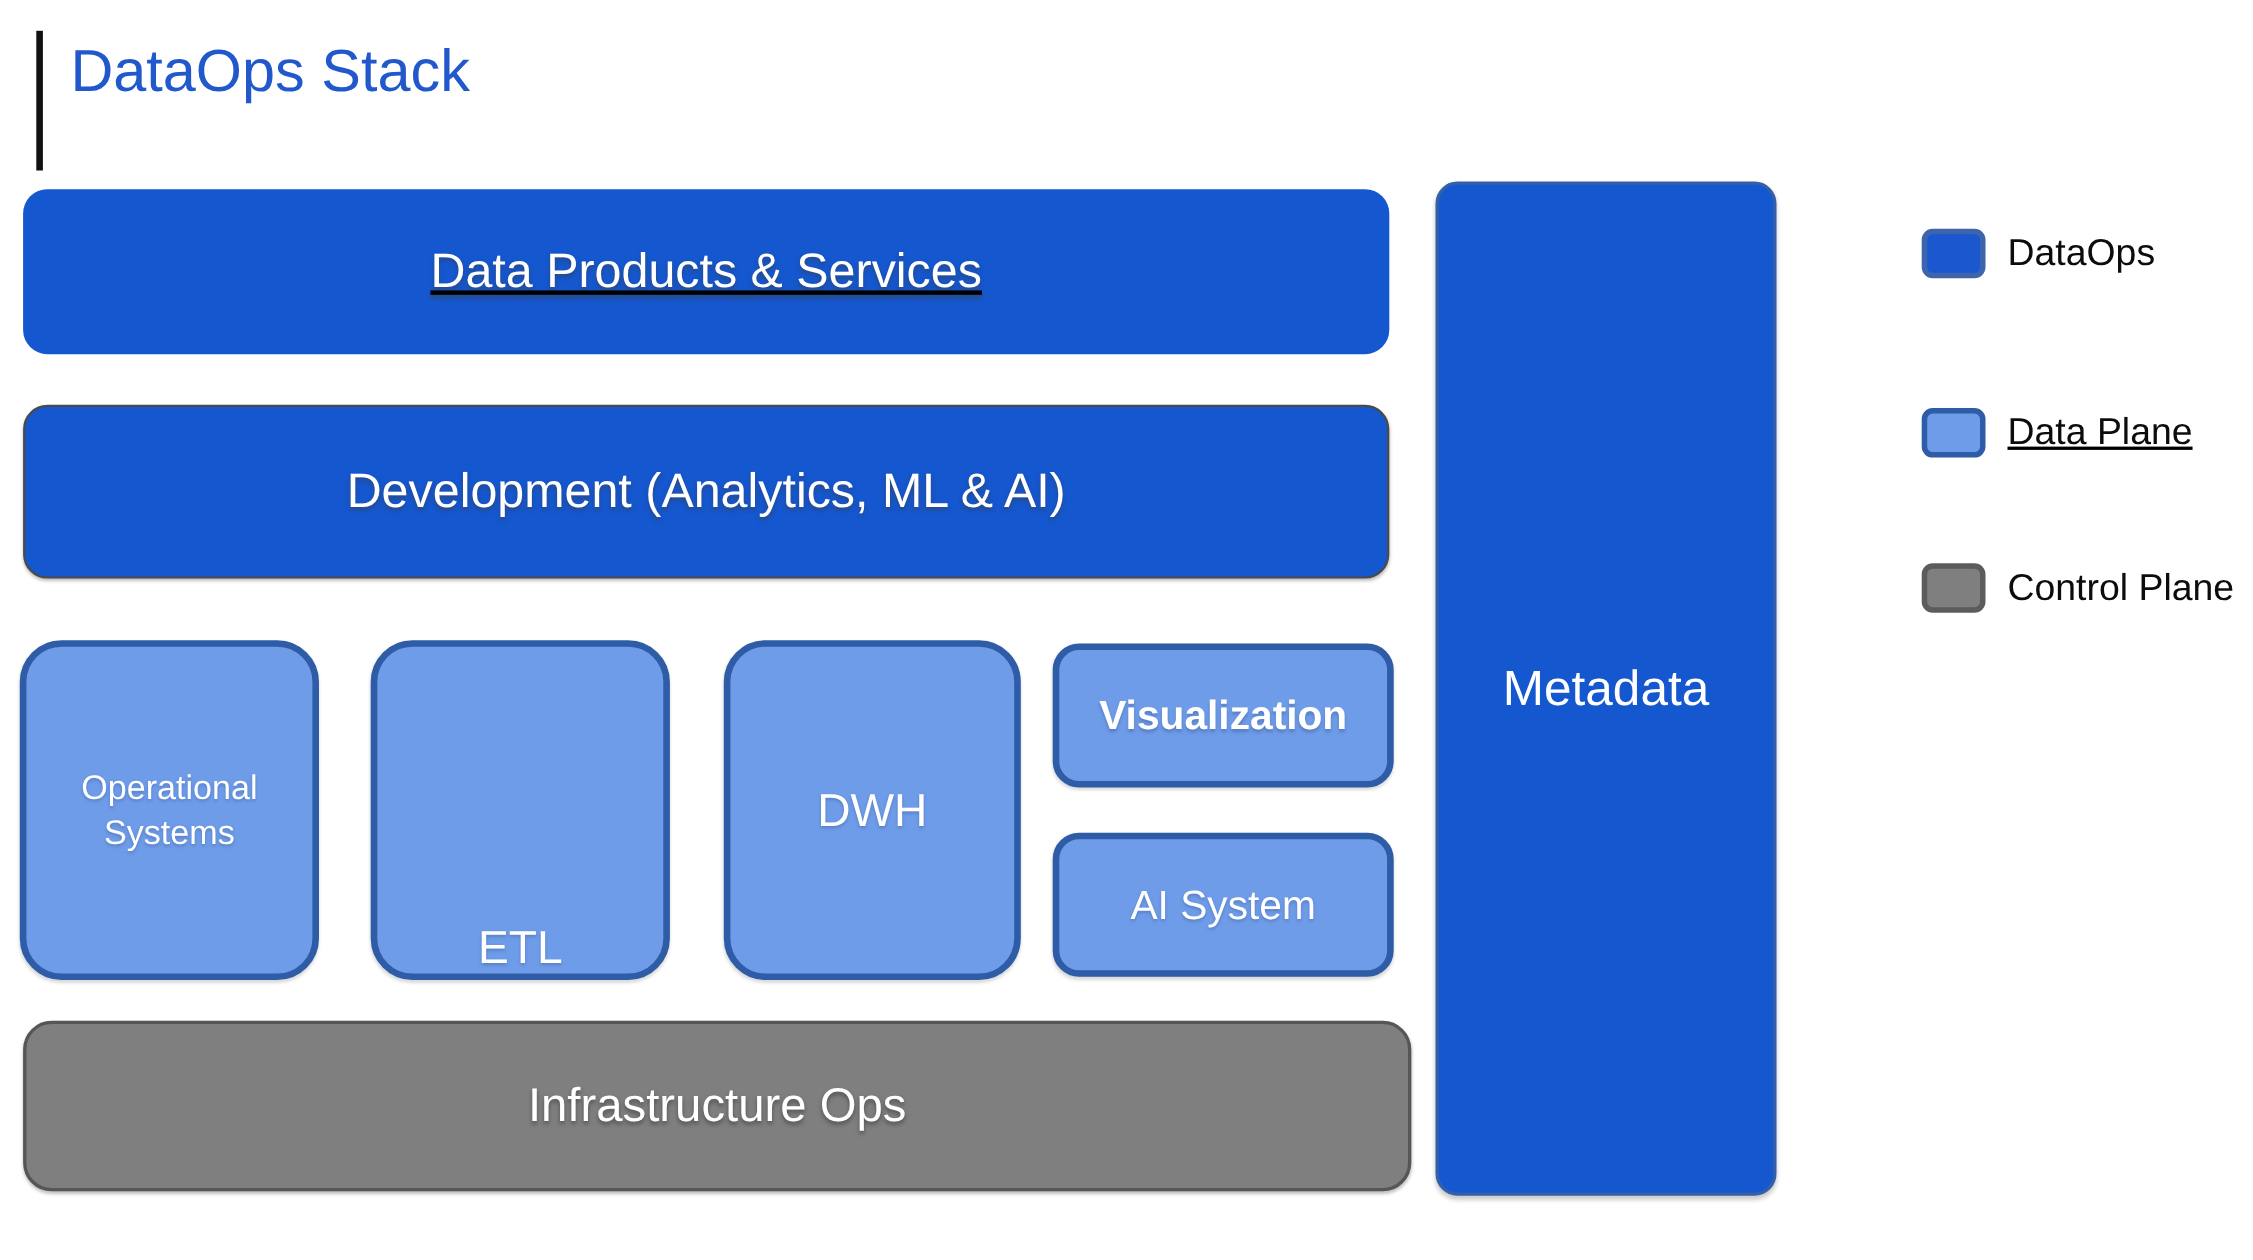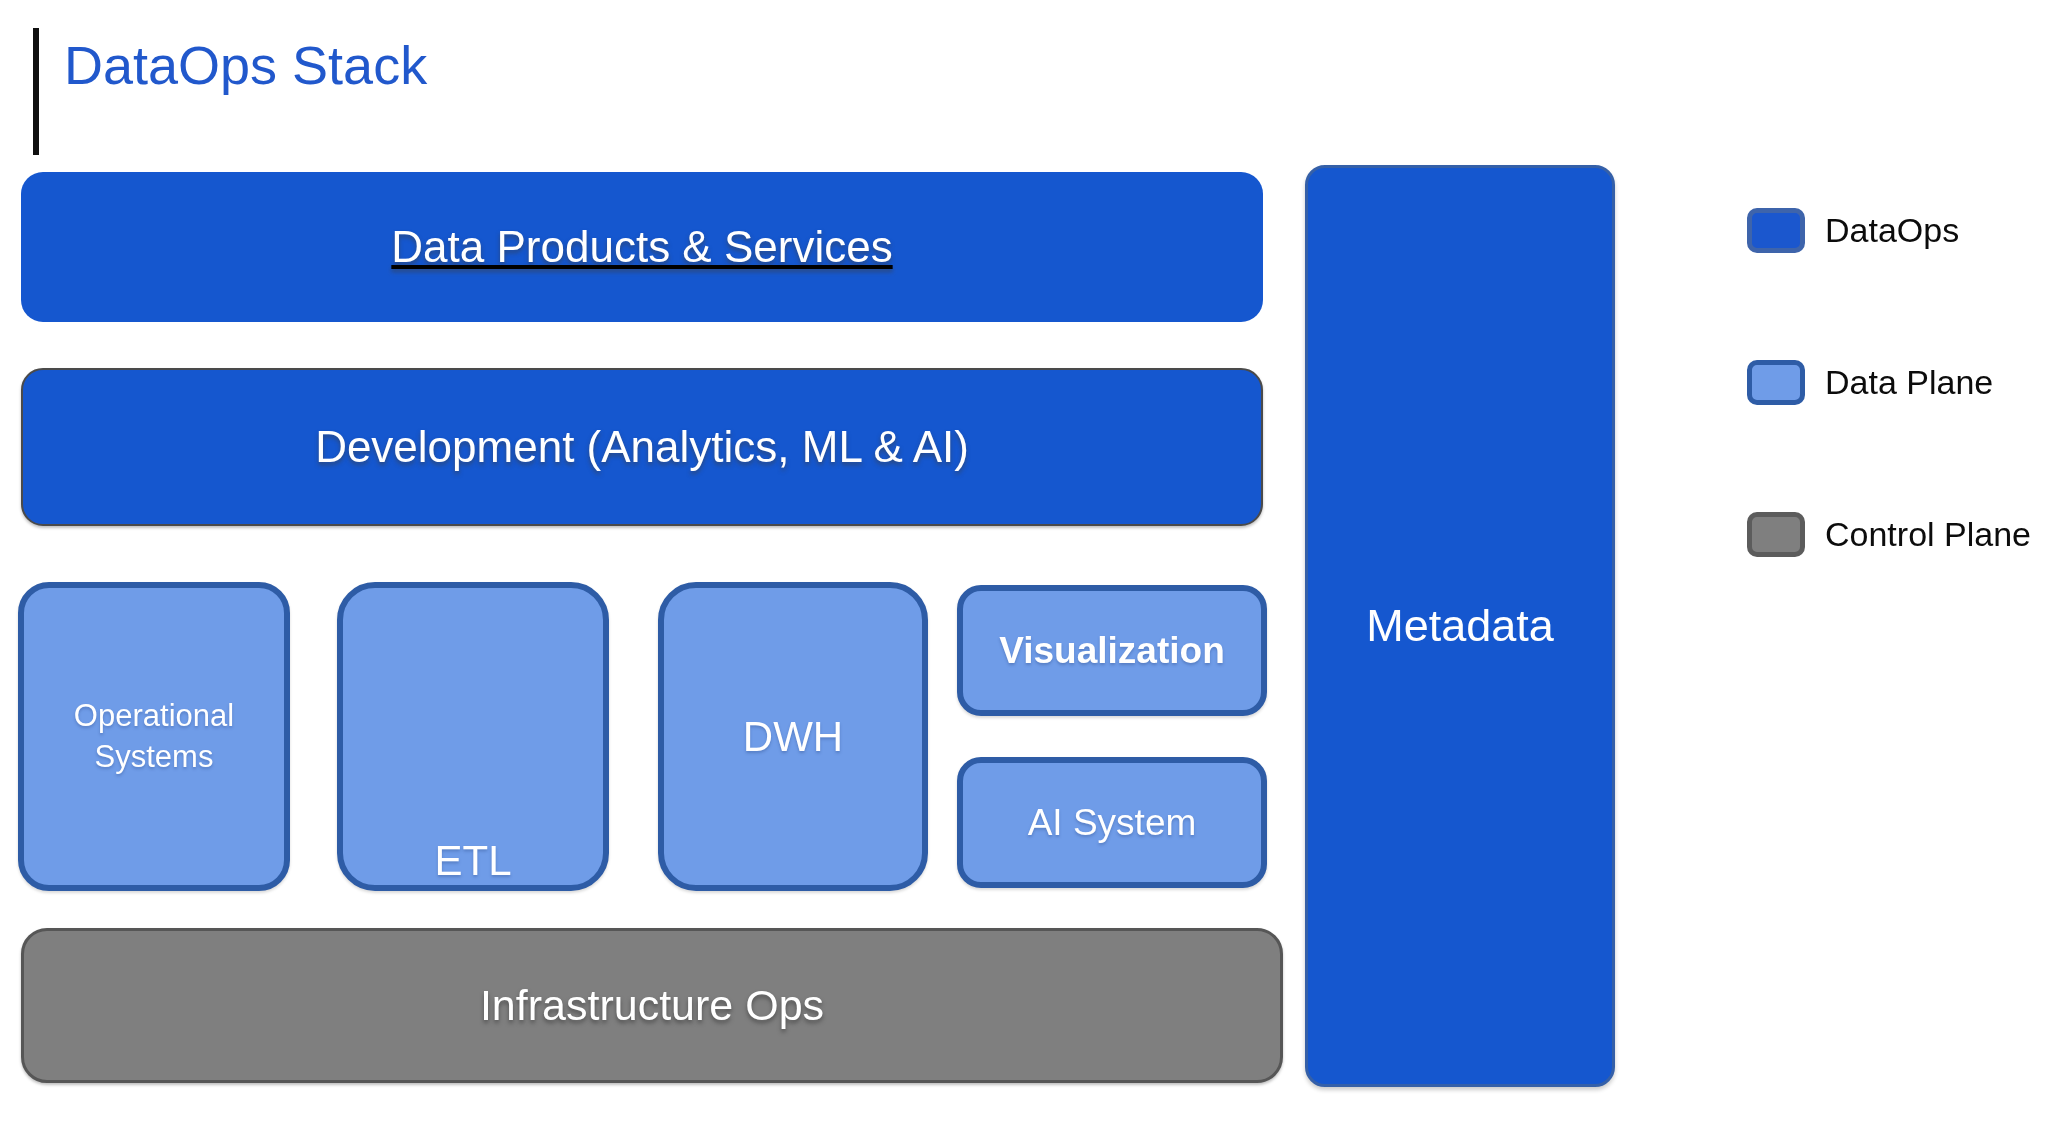--- a/index.html
+++ b/index.html
@@ -21,21 +21,21 @@
   .dataops { background: #1557cf; border-radius: 22px; }
   .dataops .lbl { font-size: 44px; text-shadow: 0 3px 4px rgba(60,60,60,0.55); }
   .layer-1 { left: 21px; top: 172px; width: 1242px; height: 150px; text-decoration: underline; }
   .layer-2 { left: 21px; top: 368px; width: 1242px; height: 158px;
              border: 2px solid #4a4a4a; box-shadow: 0 2px 3px rgba(0,0,0,0.25); }
 
   
   .dplane { background: #6f9ce8; border: 6px solid #2e5ca6; border-radius: 38px;
             box-shadow: 0 2px 3px rgba(0,0,0,0.15); }
   .dplane .lbl { text-shadow: 0 2px 3px rgba(40,70,130,0.35); }
-  .box-op  { left: 18px;  top: 582px; width: 272px; height: 309px; border-radius: 31px; }
+  .box-op  { left: 18px;  top: 582px; width: 272px; height: 309px; }
   .box-op .lbl  { font-size: 31px; line-height: 1.32; padding: 0 28px; }
   .box-etl { left: 337px; top: 582px; width: 272px; height: 309px; align-items: flex-end; }
   .box-etl .lbl { font-size: 42px; }
   .box-dwh { left: 658px; top: 582px; width: 270px; height: 309px; }
   .box-dwh .lbl { font-size: 42px; }
   .box-vis { left: 957px; top: 585px; width: 310px; height: 131px; border-radius: 24px; }
   .box-vis .lbl { font-size: 37px; font-weight: bold; }
   .box-ai  { left: 957px; top: 757px; width: 310px; height: 131px; border-radius: 24px; }
   .box-ai .lbl  { font-size: 37px; }
 
@@ -47,21 +47,21 @@
   
   .metadata { left: 1305px; top: 165px; width: 310px; height: 922px; background: #1557cf;
               border: 3px solid #3560a8; border-radius: 20px; box-shadow: 0 3px 4px rgba(0,0,0,0.2); }
   .metadata .lbl { font-size: 45px; }
 
   
   .legend-item { position: absolute; left: 1747px; height: 45px; display: flex; align-items: center; }
   .legend-swatch { width: 58px; height: 45px; border-radius: 10px; box-sizing: border-box;
                    border: 5px solid transparent; flex: 0 0 auto; }
   .legend-label { margin-left: 20px; font-size: 34px; color: #0c0c0c; white-space: nowrap; }
-  .li-1 { top: 208px; } .li-2 { top: 360px; } .li-3 { top: 512px; }
+  .li-1 { top: 208px; } .li-2 { top: 371px; text-decoration: underline; } .li-3 { top: 512px; }
 
   
   .footnote { position: absolute; left: 42px; top: 1088px; color: #1a1a1a; font-size: 27px; }
   .footnote .mark { font-weight: 700; font-size: 31px; position: relative; top: -9px; margin-right: 1px; }
 </style>
 </head>
 <body>
 
 <div class="canvas">
 

